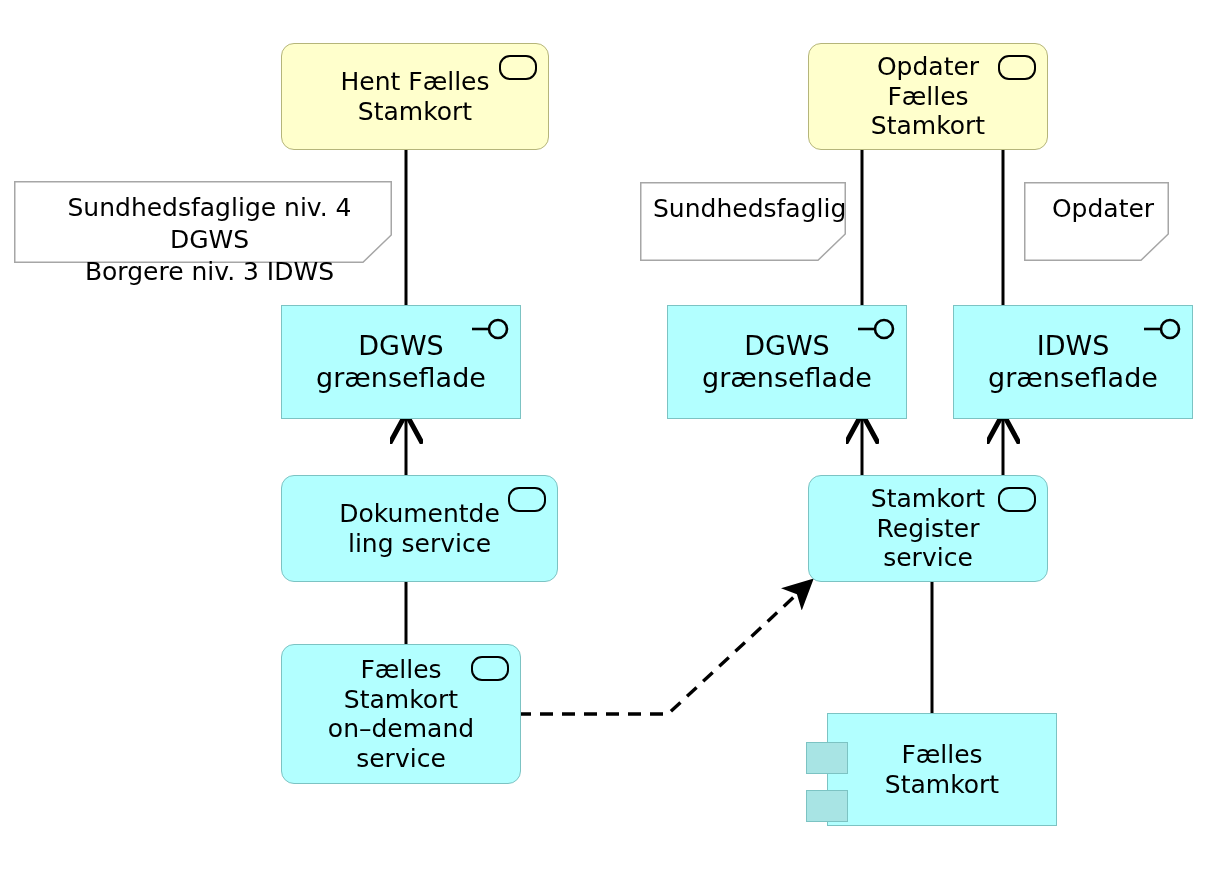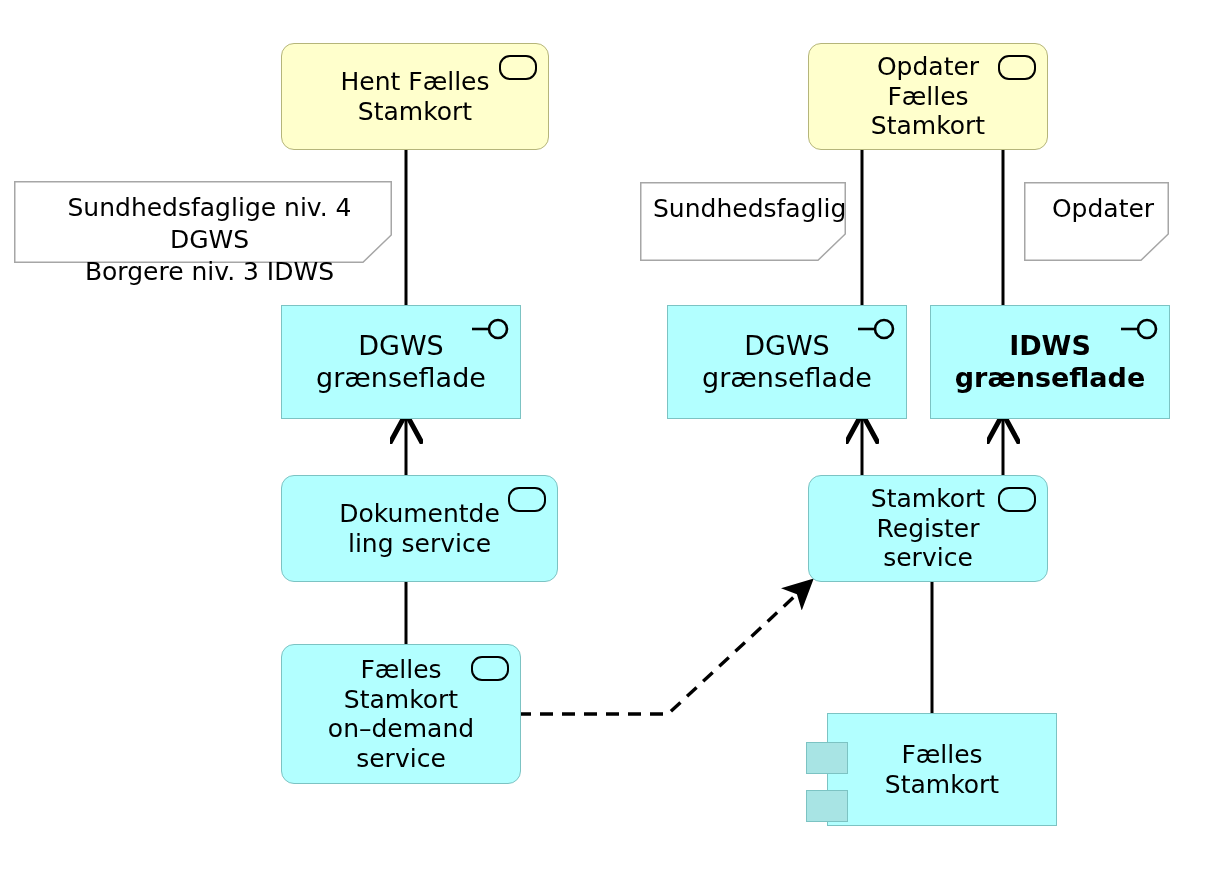--- a/index.html
+++ b/index.html
@@ -206,21 +206,21 @@
 
   <div class="node interface-box" style="left:667px; top:305px; width:240px; height:114px;">
     <span class="label">DGWS
 grænseflade</span>
     <svg class="icon icon-lollipop" style="right:9px; top:11px;" viewBox="0 0 40 24">
       <line x1="1" y1="12" x2="18" y2="12" stroke="#000000" stroke-width="2.6"></line>
       <circle cx="27" cy="12" r="9" fill="none" stroke="#000000" stroke-width="2.6"></circle>
     </svg>
   </div>
 
-  <div class="node interface-box" style="left:930px; top:305px; width:240px; height:114px;font-weight:bold;">
+  <div class="node interface-box" style="left:953px; top:305px; width:240px; height:114px;">
     <span class="label">IDWS
 grænseflade</span>
     <svg class="icon icon-lollipop" style="right:9px; top:11px;" viewBox="0 0 40 24">
       <line x1="1" y1="12" x2="18" y2="12" stroke="#000000" stroke-width="2.6"></line>
       <circle cx="27" cy="12" r="9" fill="none" stroke="#000000" stroke-width="2.6"></circle>
     </svg>
   </div>
 
   <div class="node service" style="left:281px; top:475px; width:277px; height:107px;">
     <span class="label">Dokumentde

